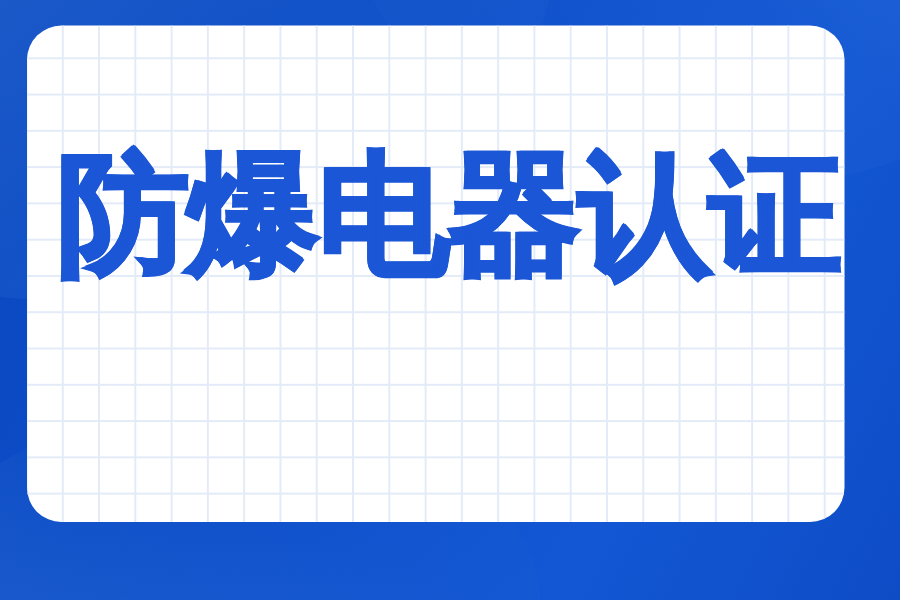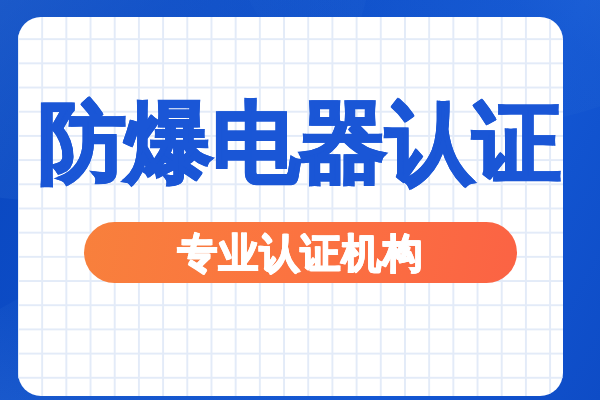--- a/index.html
+++ b/index.html
@@ -50,21 +50,21 @@
     background: linear-gradient(20deg, rgba(96,158,238,0.30) 0%, rgba(40,106,210,0.10) 65%, rgba(20,84,196,0.0) 100%);
     pointer-events: none;
   }
 
   
   .card {
     position: absolute;
     left: 18px;
     top: 17px;
     width: 545px;
-    height: 379px;
+    height: 331px;
     background-color: #ffffff;
     border-radius: 23px;
     overflow: hidden;
   }
   .card-grid {
     position: absolute;
     inset: 0;
     background-image:
       linear-gradient(to right, #e3ebf8 1.5px, transparent 1.5px),
       linear-gradient(to bottom, #e3ebf8 1.5px, transparent 1.5px);
@@ -128,20 +128,17 @@
   <div class="swoosh-b"></div>
   <div class="swoosh-c"></div>
 
   <div class="card">
     <div class="card-grid"></div>
 
     <div class="card-content">
 
       <div class="headline">防爆电器认证</div>
 
-      <div class="badge">
-        <span class="badge-label">专业认证机构</span>
-      </div>
 
     </div>
   </div>
 
 </div>
 
 </body></html>

